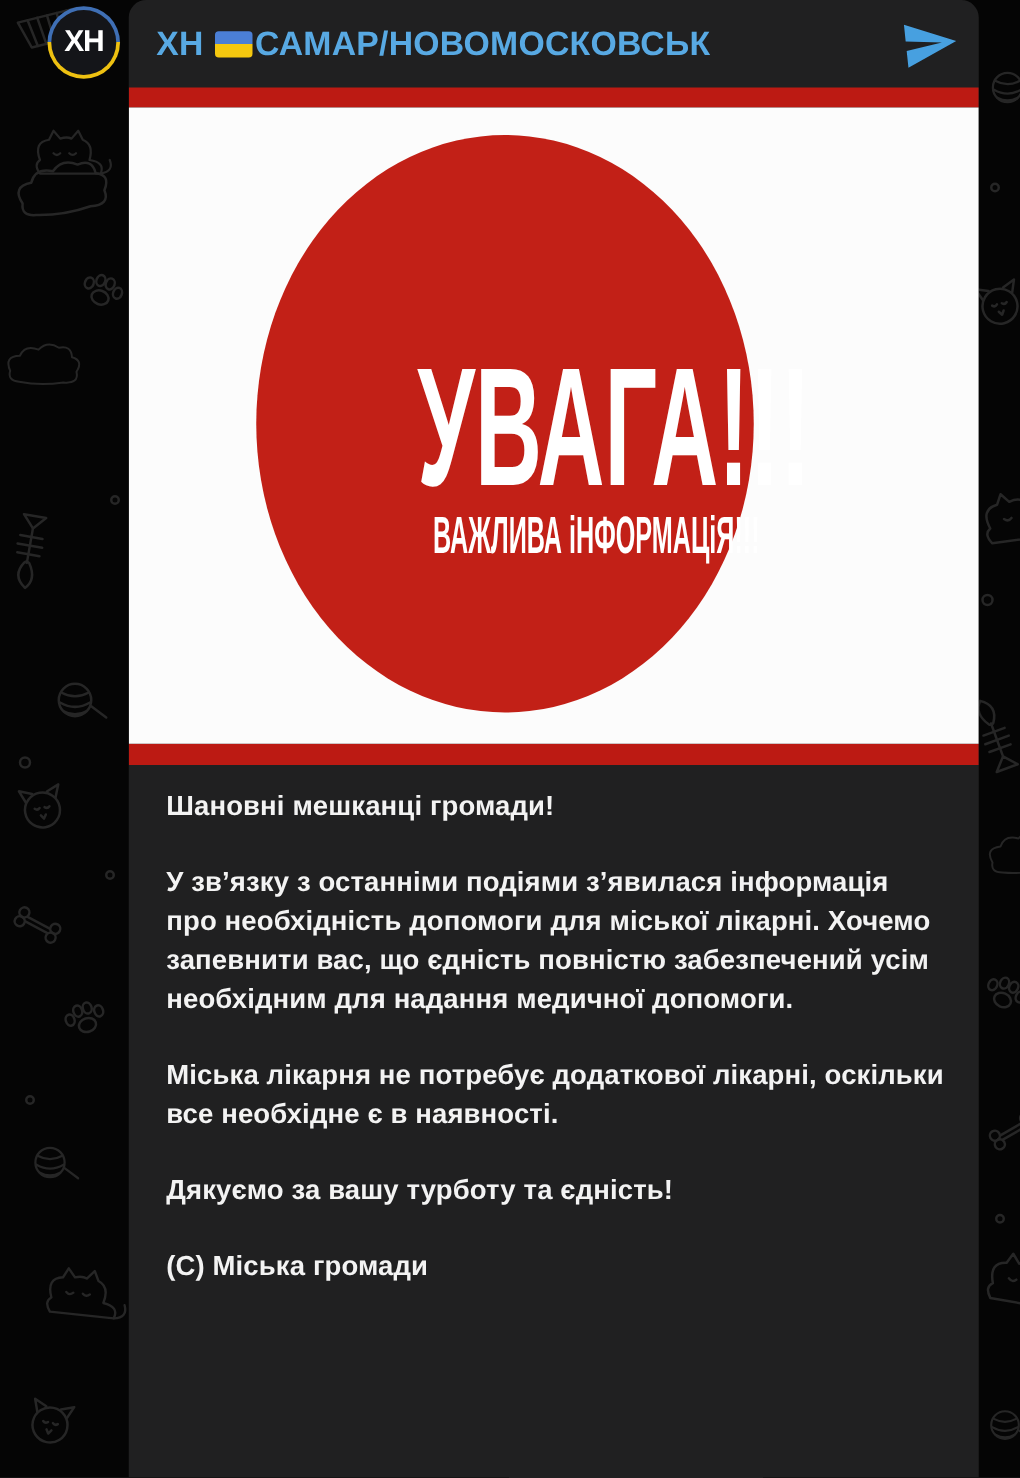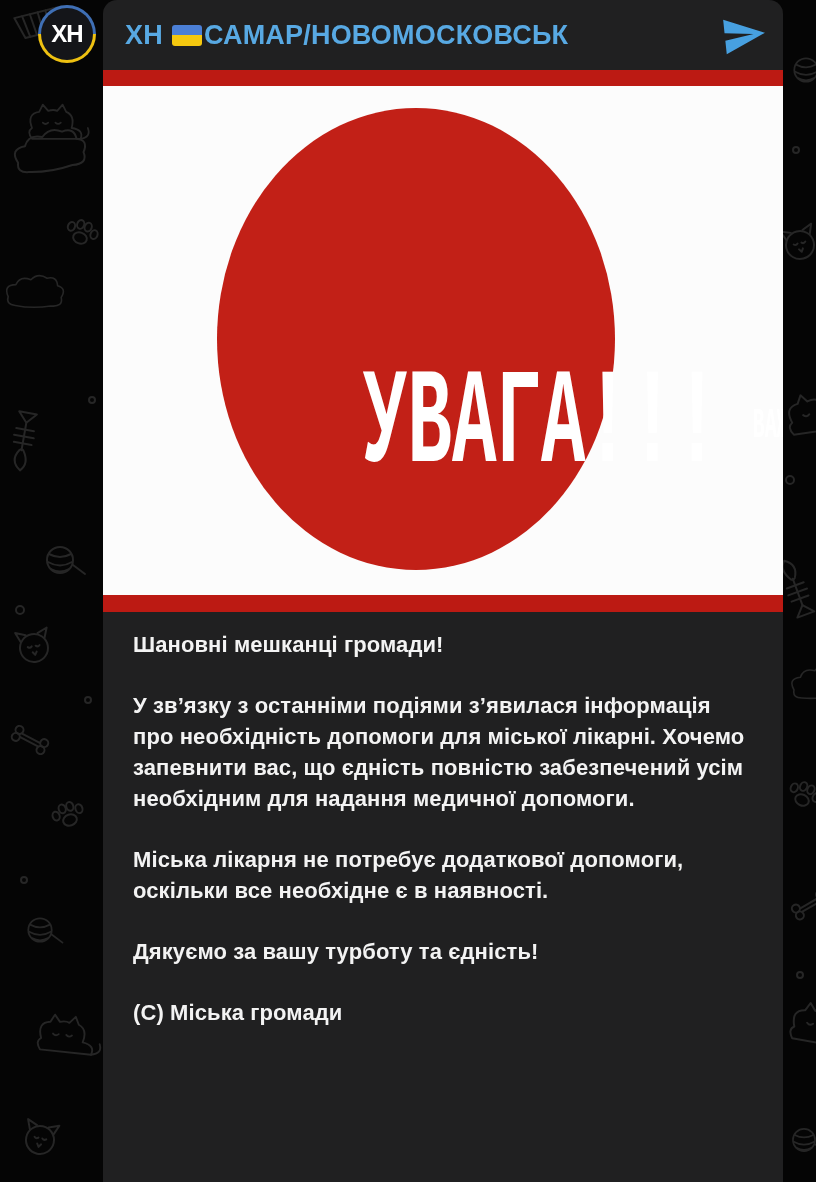--- a/index.html
+++ b/index.html
@@ -54,24 +54,24 @@
   .plane{flex:none;width:50px;height:46px;transform:rotate(-6deg);cursor:pointer;}
   .plane path{fill:var(--plane-blue);}
 
   
   .poster{cursor:pointer;}
   .poster .bar{width:100%;background:var(--poster-bar-red);}
   .poster .bar.top{height:16px;}
   .poster .bar.bottom{height:17px;}
   .poster-body{position:relative;height:509px;background:var(--poster-bg);overflow:hidden;}
   .ellipse{
-    position:absolute;left:114px;top:22px;width:398px;height:462px;border-radius:50%;
+    position:absolute;left:102px;top:22px;width:398px;height:462px;border-radius:50%;
     background:var(--poster-circle-red);
-    display:flex;flex-direction:row;align-items:center;
-    padding-top:173px;color:var(--poster-text);text-align:center;font-family:Liberation Mono, monospace;
+    display:flex;flex-direction:column;align-items:center;
+    padding-top:173px;color:var(--poster-text);text-align:center;
   }
   .uvaha{width:100%;font-weight:700;font-size:135px;line-height:.9;white-space:nowrap;}
   .uvaha .squeeze{display:inline-block;transform:scaleX(.55);transform-origin:50% 50%;}
   .sub{width:100%;font-weight:700;font-size:42px;line-height:50px;white-space:nowrap;}
   .sub .squeeze{display:inline-block;transform:scaleX(.48);transform-origin:50% 50%;}
 
   
   .message{padding:17px 28px 0 17px;color:var(--message-text);}
   .message p{font-size:22px;line-height:31px;font-weight:700;letter-spacing:.1px;margin:0 0 30px 13px;}
 </style>
@@ -184,18 +184,18 @@
           <span class="squeeze">ВАЖЛИВА іНФОРМАЦіЯ!!!</span>
         </div>
       </div>
     </div>
     <div class="bar bottom"></div>
   </div>
 
   <div class="message">
     <p>Шановні мешканці громади!</p>
     <p>У зв’язку з останніми подіями з’явилася інформація про необхідність допомоги для міської лікарні. Хочемо запевнити вас, що єдність повністю забезпечений усім необхідним для надання медичної допомоги.</p>
-    <p>Міська лікарня не потребує додаткової допомоги, оскільки все необхідне є в наявності.</p>
+    <p>Міська лікарня не потребує додаткової лікарні, оскільки все необхідне є в наявності.</p>
     <p>Дякуємо за вашу турботу та єдність!</p>
     <p>(С) Міська громади</p>
   </div>
 
 </div>
 
 </body></html>

